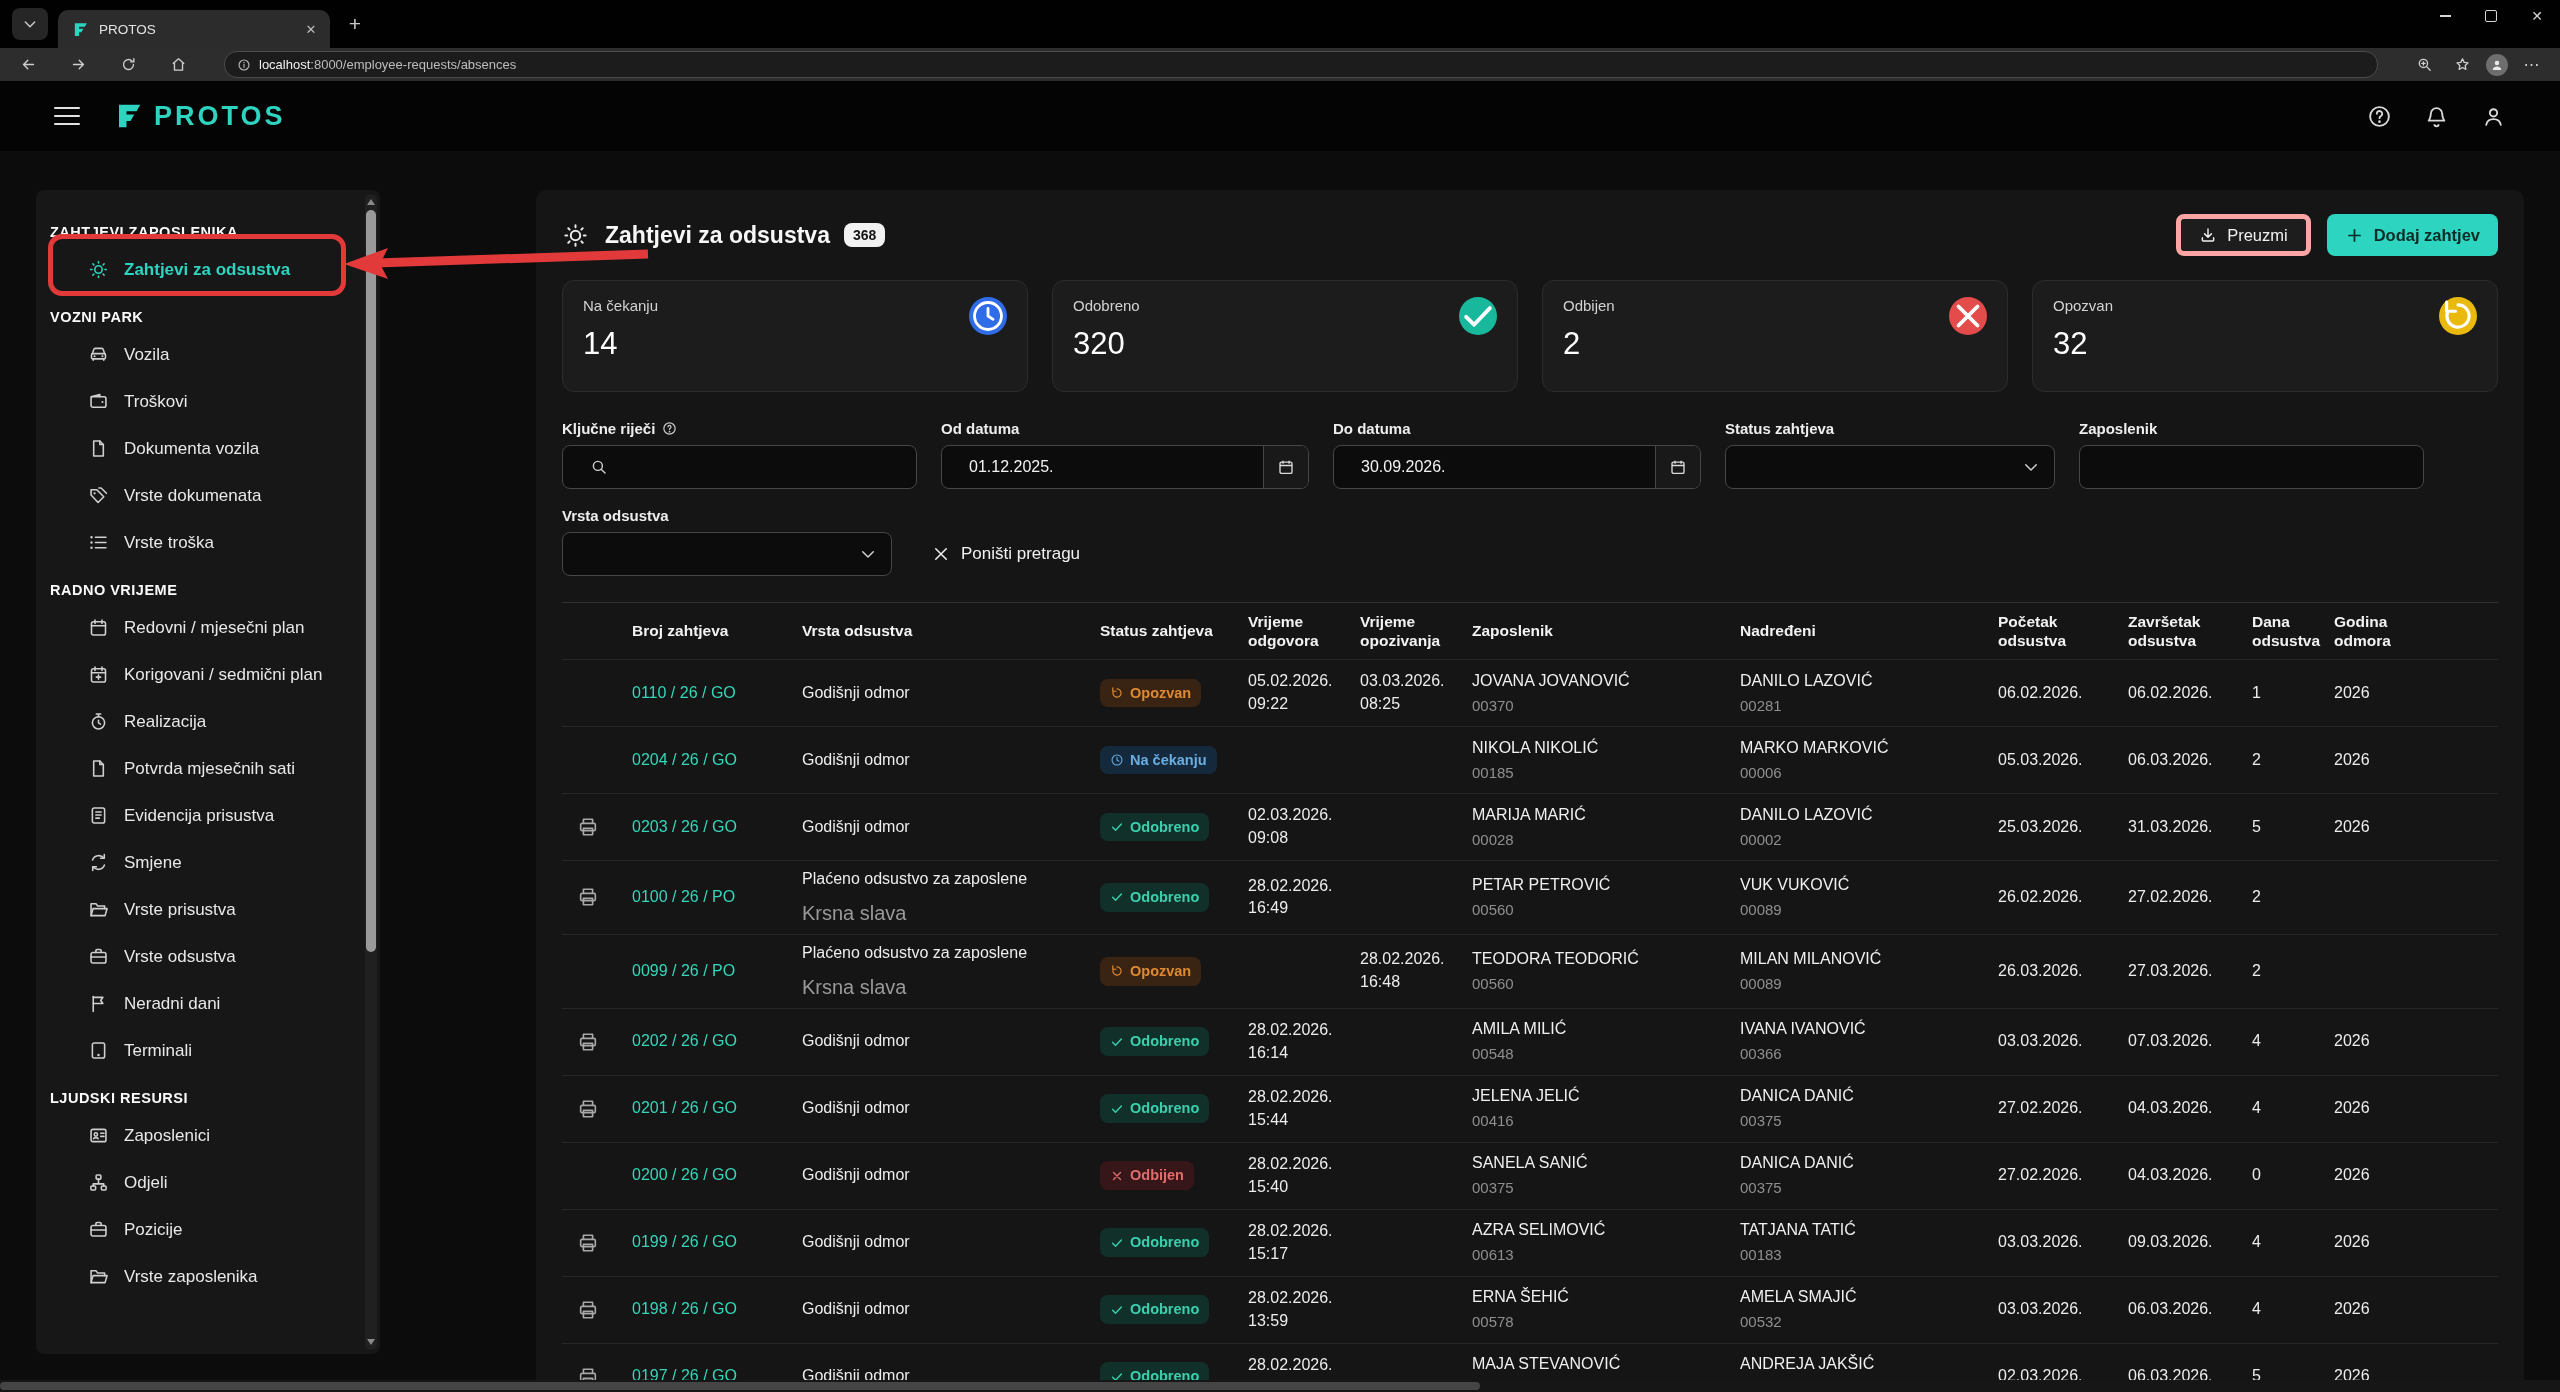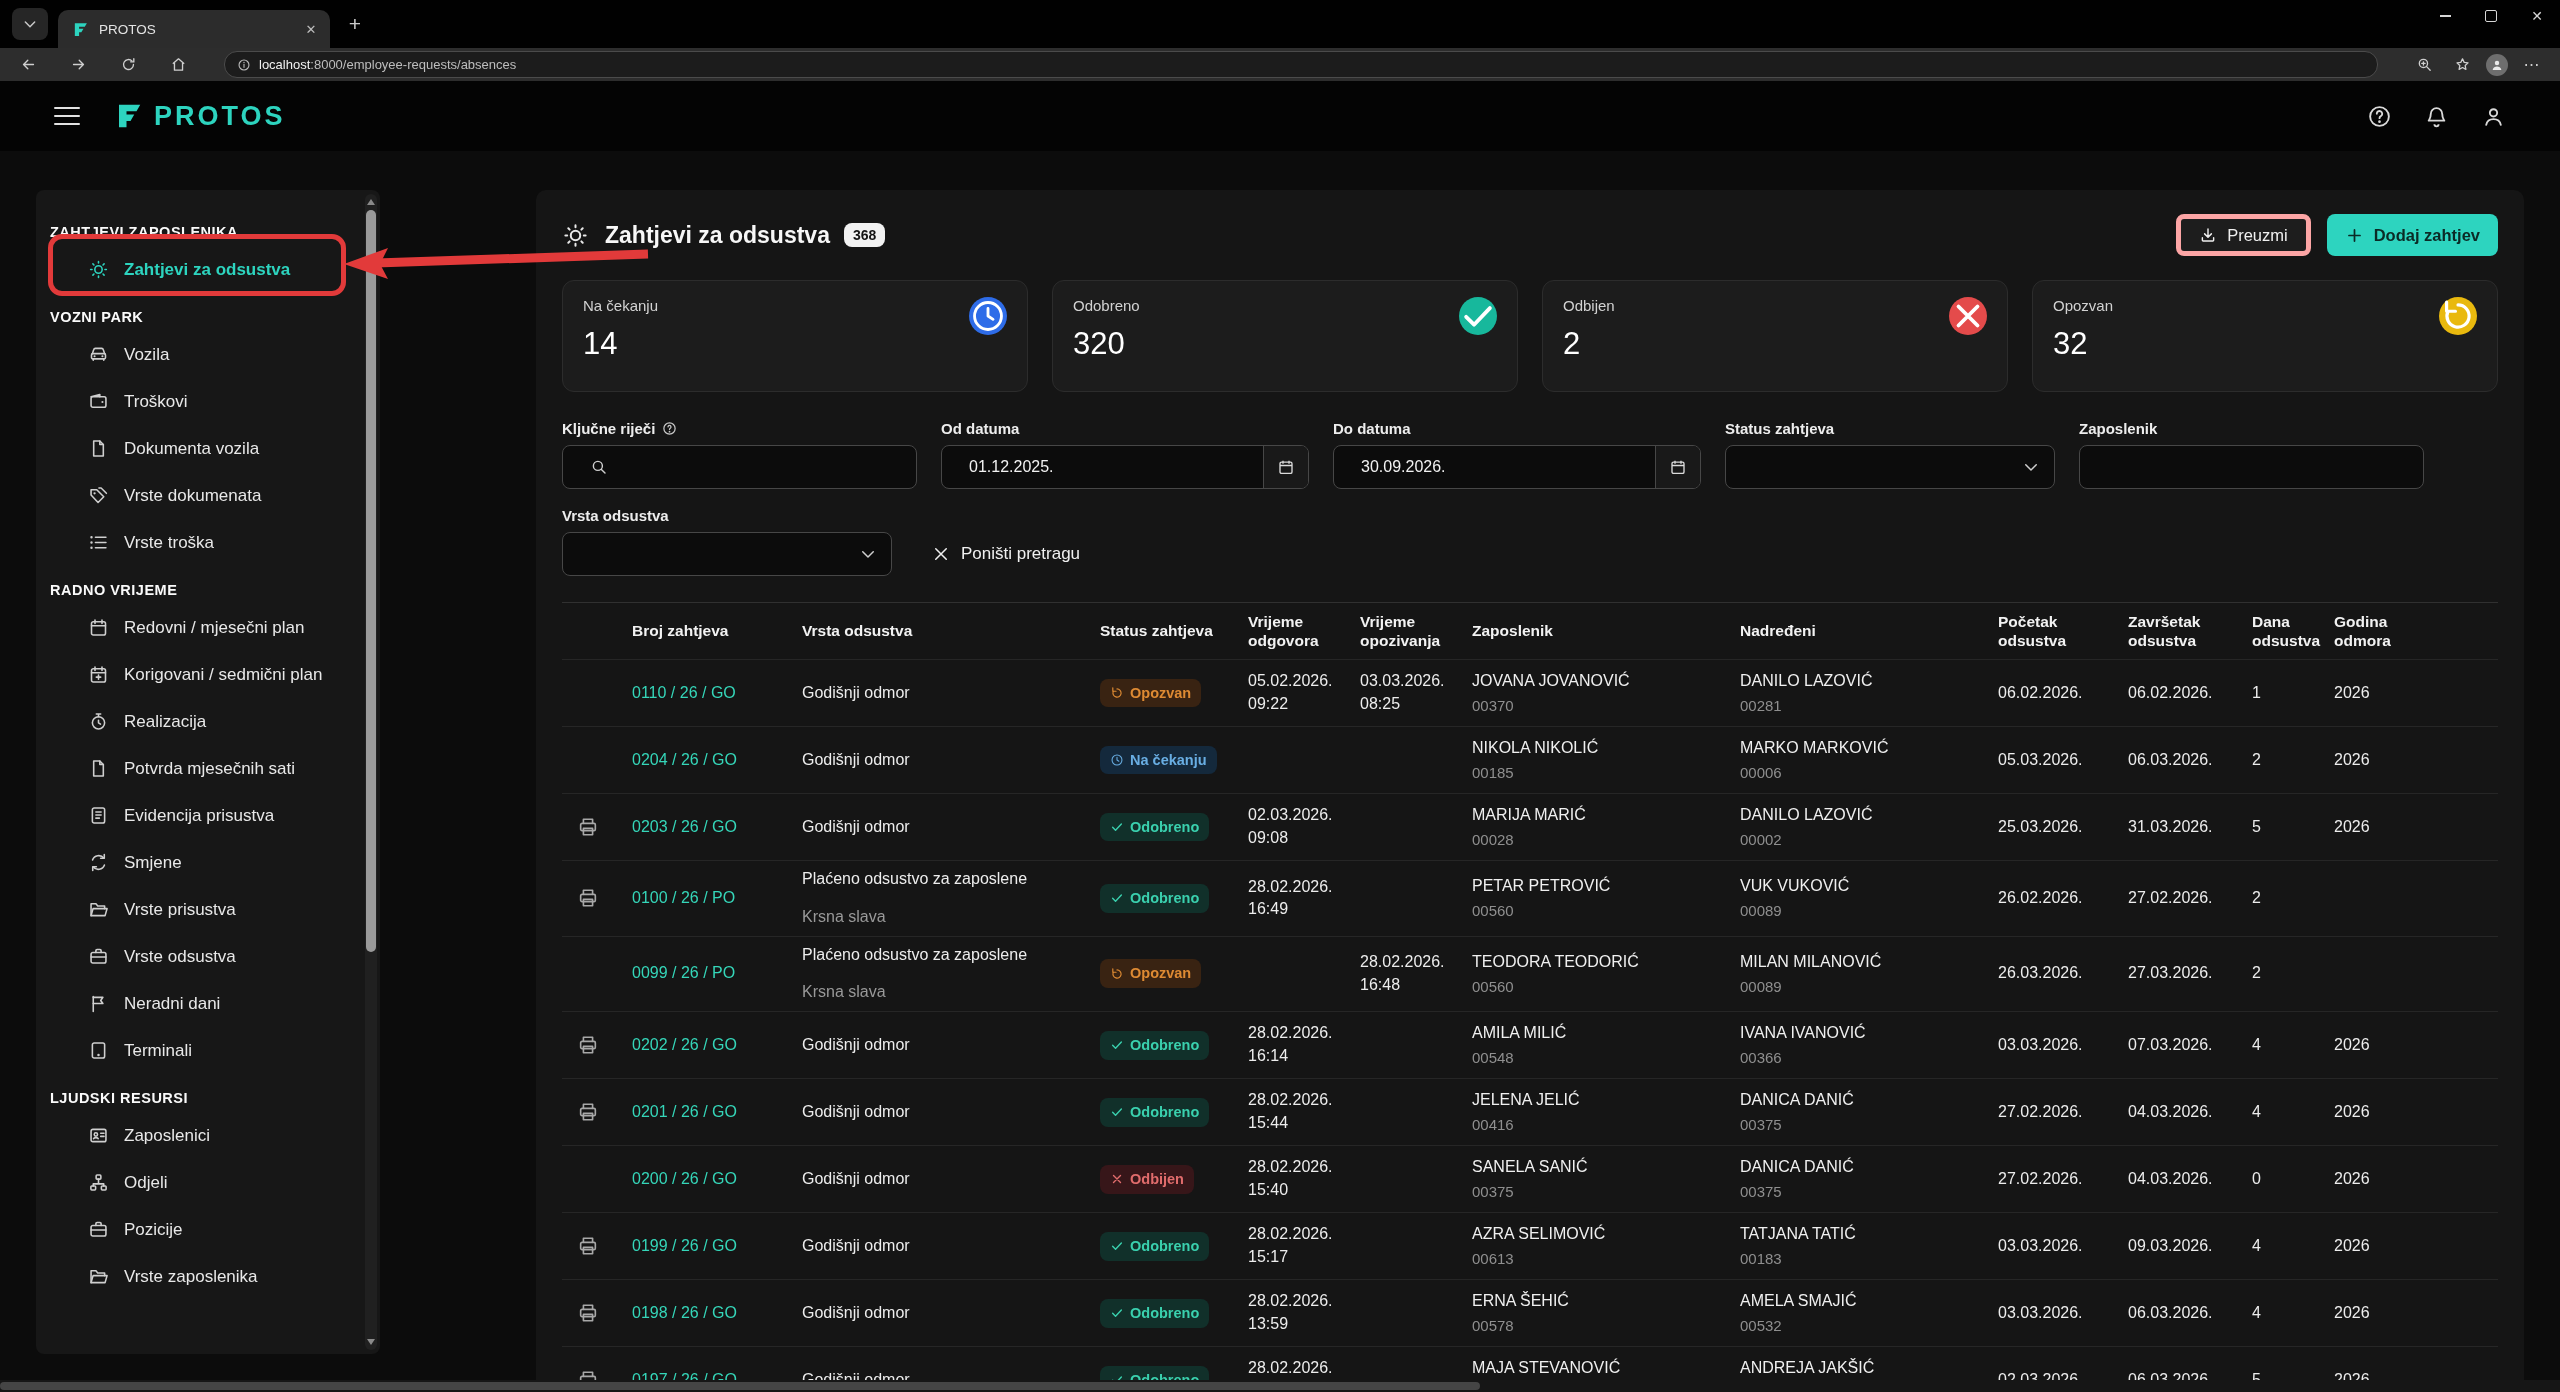--- a/index.html
+++ b/index.html
@@ -104,21 +104,21 @@
   .table{margin-top:26px;}
   .grid{display:grid;grid-template-columns:52px 170px 298px 148px 112px 112px 268px 258px 130px 124px 82px 90px;align-items:center;}
   .thead{border-top:1px solid #303030;min-height:56px;}
   .th{font-size:15.5px;font-weight:bold;color:#f2f2f2;padding:8px 10px 8px 18px;line-height:1.25;}
   .th.c0{padding-left:0;}
   .trow{border-top:1px solid #262626;min-height:66px;}
   .td{padding:8px 10px 8px 18px;font-size:16px;color:#ededed;line-height:1.3;}
   .c-print{display:flex;justify-content:center;padding:0;}
   .print-wrap{width:22px;height:22px;color:#a8a8a8;cursor:pointer;}
   .req-link{color:#35d6b9;cursor:pointer;text-decoration:none;}
-  .v-sub{color:#999999;font-size:16px;margin-top:17px;}
+  .v-sub{color:#999999;font-size:20px;margin-top:10px;}
   .badge{display:inline-flex;align-items:center;gap:6px;padding:5px 10px;border-radius:8px;font-size:14.5px;font-weight:bold;white-space:nowrap;}
   .badge .b-ic{width:14px;height:14px;display:inline-flex;}
   .p-name{color:#f0f0f0;}
   .p-code{color:#8f8f8f;font-size:15px;margin-top:4px;}
   .d2{margin-top:2px;}
 
   
   .hscroll{position:absolute;left:0;bottom:0;width:2560px;height:12px;background:#161616;}
   .hthumb{position:absolute;left:0;top:2px;width:1480px;height:8px;background:#454545;border-radius:4px;}
 </style>

